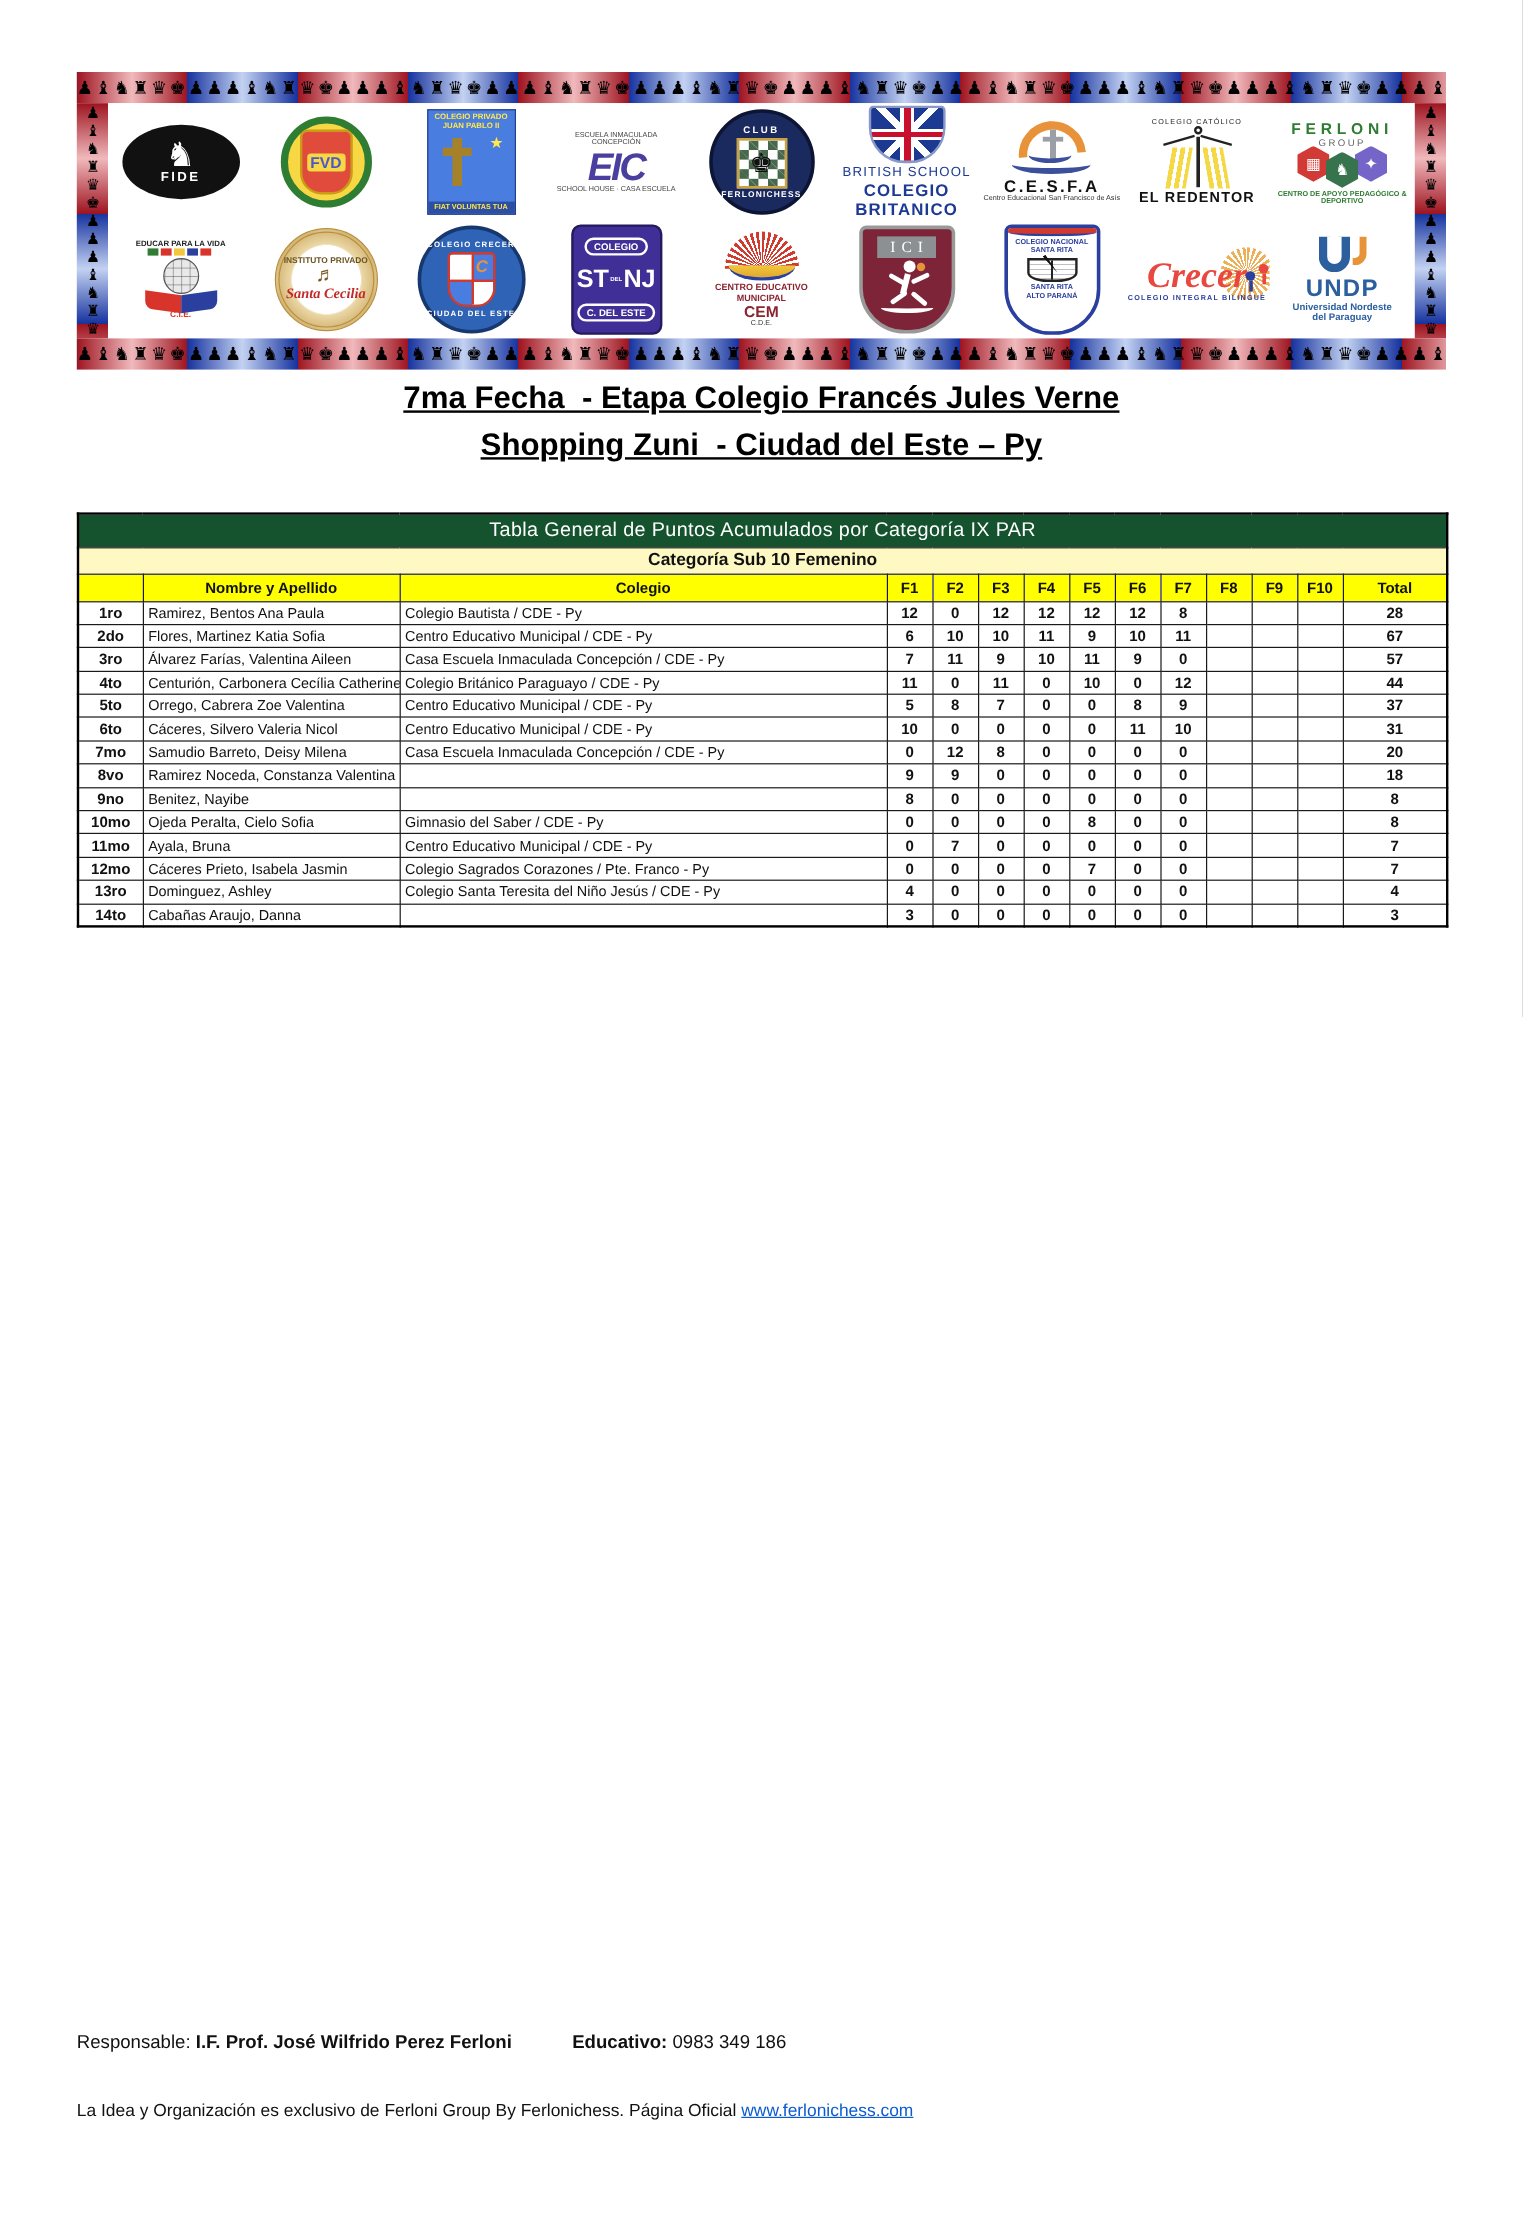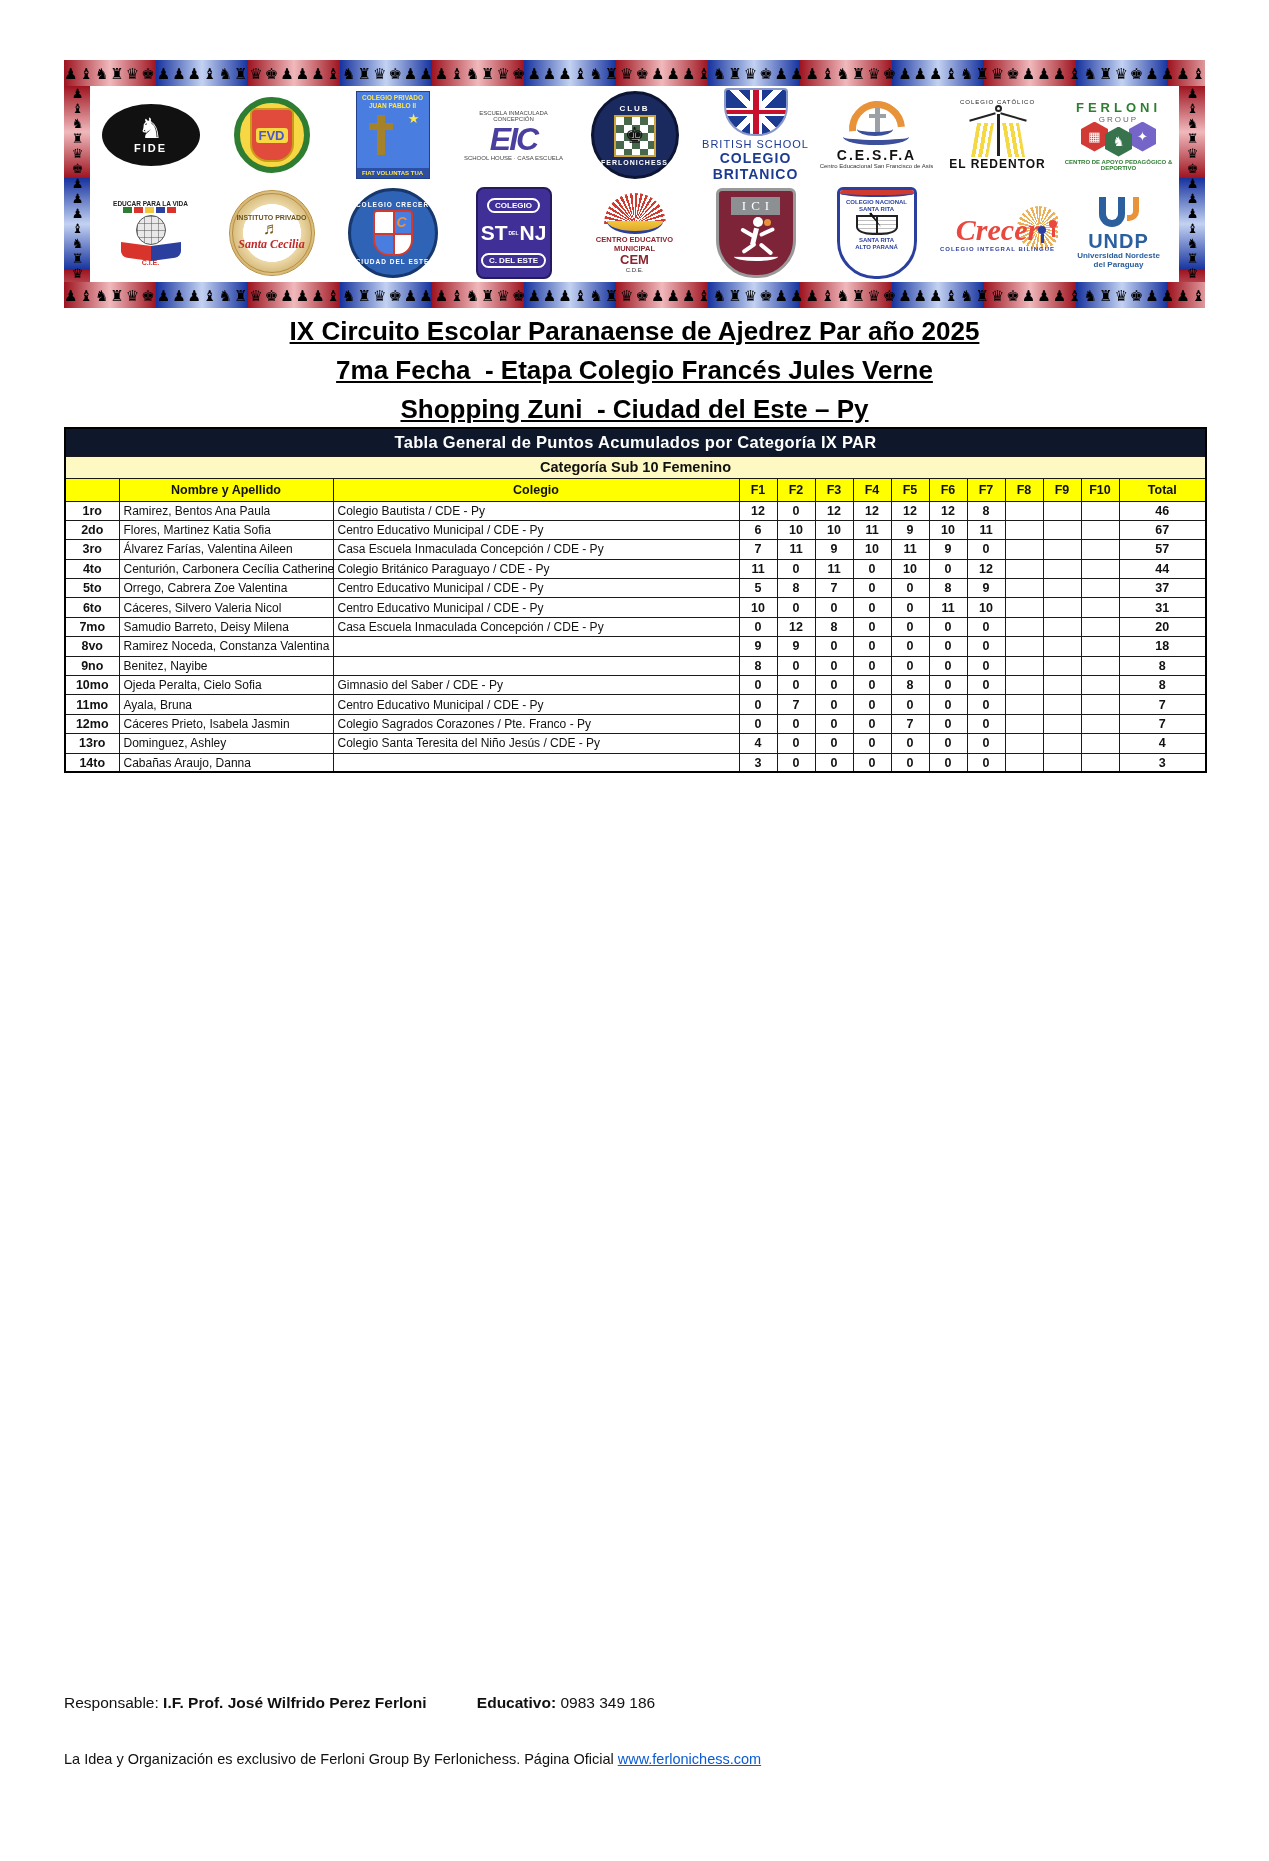--- a/index.html
+++ b/index.html
@@ -158,21 +158,21 @@
   .undp-sub { color:#2b5f9e; font-weight:bold; font-size:8px; line-height:9px; }
 
   
   .titles { position:absolute; top:312px; left:0; width:100%; text-align:center; color:#000; }
   .title-line { font-weight:bold; font-size:26px; line-height:39px; text-decoration:underline; white-space:pre-wrap; }
 
   
   .tbl-wrap { position:absolute; left:64px; top:427px; }
   table.points { border-collapse:collapse; width:1141px; table-layout:fixed; font-size:12.5px; color:#111; border:2px solid #000; }
   table.points th, table.points td { border:1px solid #1a1a1a; overflow:hidden; white-space:nowrap; }
-  .tr-black td { background:#0f172a; color:#fff; font-weight:bold; font-size:16.5px; height:28px; text-align:center; letter-spacing:.3px; }
+  .tr-black td { background:#14532d; color:#fff; font-weight:normal; font-size:16.5px; height:28px; text-align:center; letter-spacing:.3px; }
   .tr-pink td { background:#fef9c3; font-weight:bold; font-size:14.5px; height:22px; text-align:center; }
   .tr-yellow th { background:#ffff00; font-weight:bold; font-size:12.5px; height:23px; text-align:center; border-bottom:2px solid #000; }
   table.points tbody td { height:19.4px; padding:0 4px; }
   td.c-rank { text-align:center; font-weight:bold; }
   td.c-name, td.c-col { text-align:left; font-size:12px; }
   td.c-score, td.c-total { text-align:center; font-weight:bold; }
 
   
   .footer-line1 { position:absolute; left:64px; top:1694px; font-size:15.5px; color:#111; }
   .footer-line1 .bold { font-weight:bold; }
@@ -368,21 +368,20 @@
           </div>
         </div>
 
       </div>
       <div class="chess-band v">♟♝♞♜♛♚♟♟♟♝♞♜♛♚♟♟♟♝♞♜♛♚♟♟♟♝♞♜♛♚♟♟</div>
     </div>
     <div class="chess-band h">♟♝♞♜♛♚♟♟♟♝♞♜♛♚♟♟♟♝♞♜♛♚♟♟♟♝♞♜♛♚♟♟♟♝♞♜♛♚♟♟♟♝♞♜♛♚♟♟♟♝♞♜♛♚♟♟♟♝♞♜♛♚♟♟♟♝♞♜♛♚♟♟♟♝♞♜♛♚♟♟♟♝♞♜♛♚♟♟♟♝♞♜♛♚♟♟♟♝♞♜♛♚♟♟♟♝♞♜♛♚♟♟</div>
   </div>
 
   <div class="titles">
-    <div class="title-line">IX Circuito Escolar Paranaense de Ajedrez Par año 2025</div>
     <div class="title-line">7ma Fecha  - Etapa Colegio Francés Jules Verne</div>
     <div class="title-line">Shopping Zuni  - Ciudad del Este – Py</div>
   </div>
 
   <div class="tbl-wrap">
     <table class="points">
       <colgroup>
         <col style="width:54px">
           <col style="width:214px">
           <col style="width:406px">
@@ -430,21 +429,21 @@
             <td class="c-score">12</td>
             <td class="c-score">0</td>
             <td class="c-score">12</td>
             <td class="c-score">12</td>
             <td class="c-score">12</td>
             <td class="c-score">12</td>
             <td class="c-score">8</td>
             <td class="c-score"></td>
             <td class="c-score"></td>
             <td class="c-score"></td>
-            <td class="c-total">46</td>
+            <td class="c-total">28</td>
           </tr>
           <tr>
             <td class="c-rank">2do</td>
             <td class="c-name">Flores, Martinez Katia Sofia</td>
             <td class="c-col">Centro Educativo Municipal / CDE - Py</td>
             <td class="c-score">6</td>
             <td class="c-score">10</td>
             <td class="c-score">10</td>
             <td class="c-score">11</td>
             <td class="c-score">9</td>

